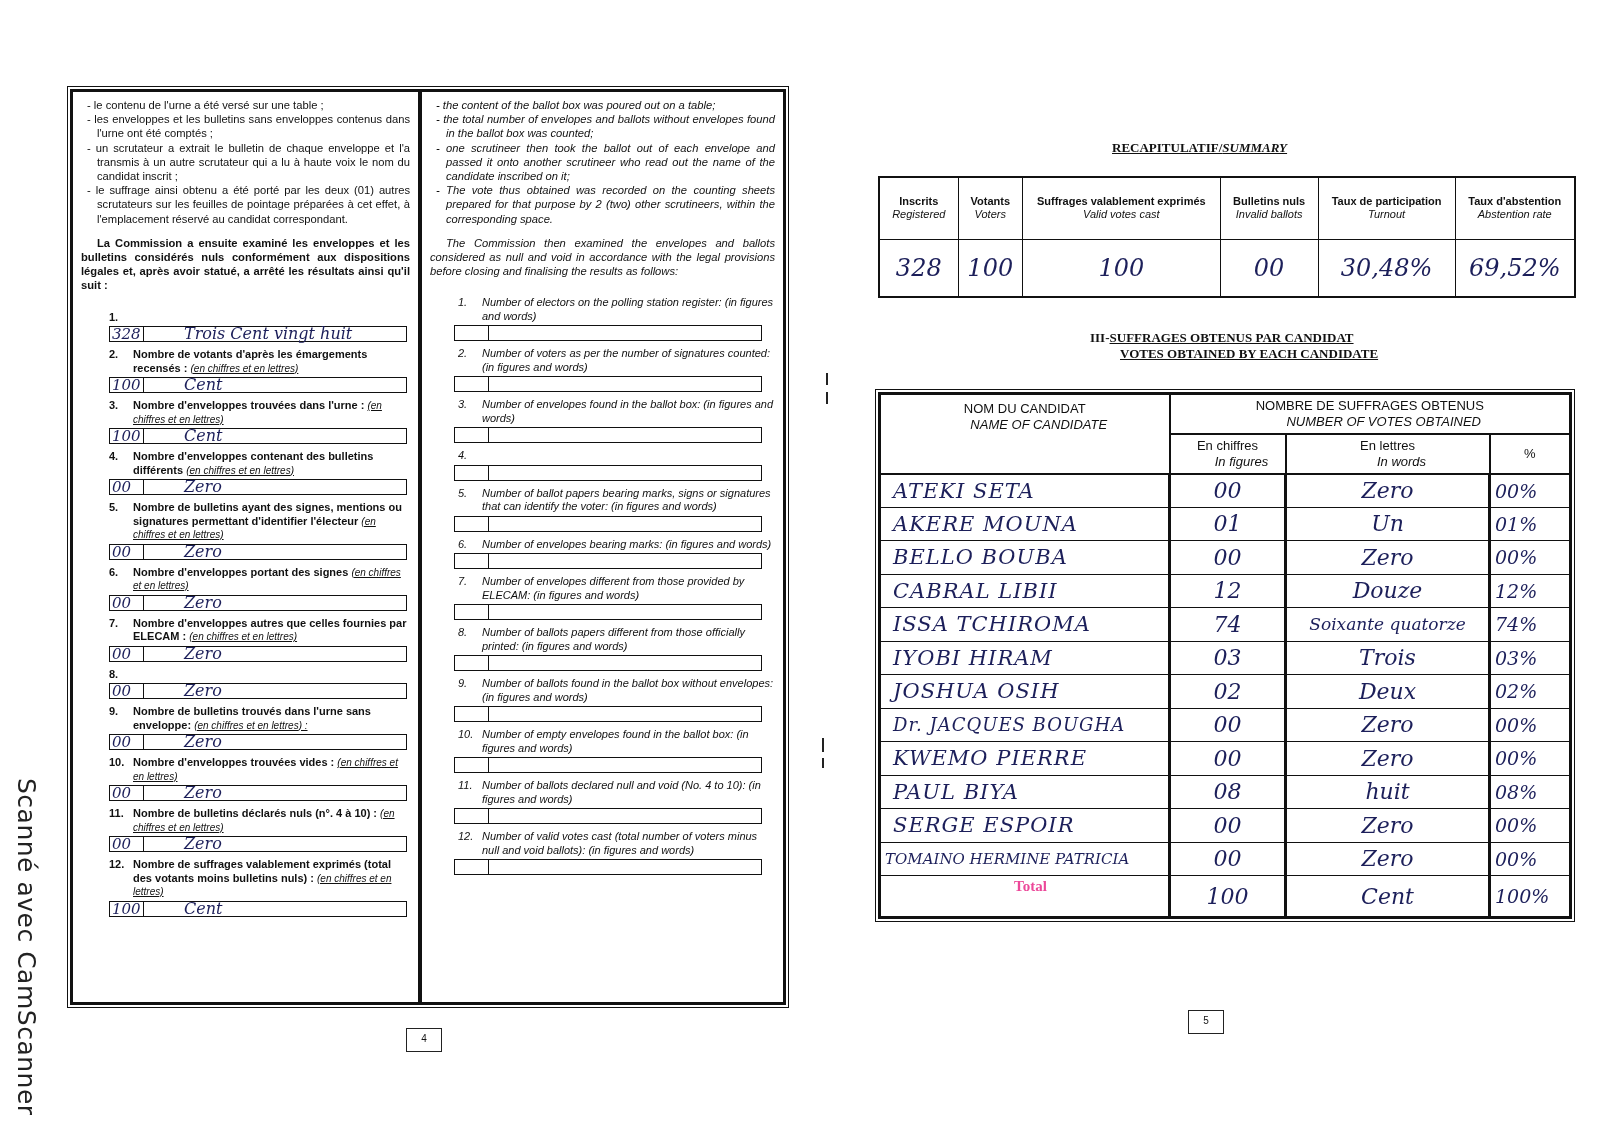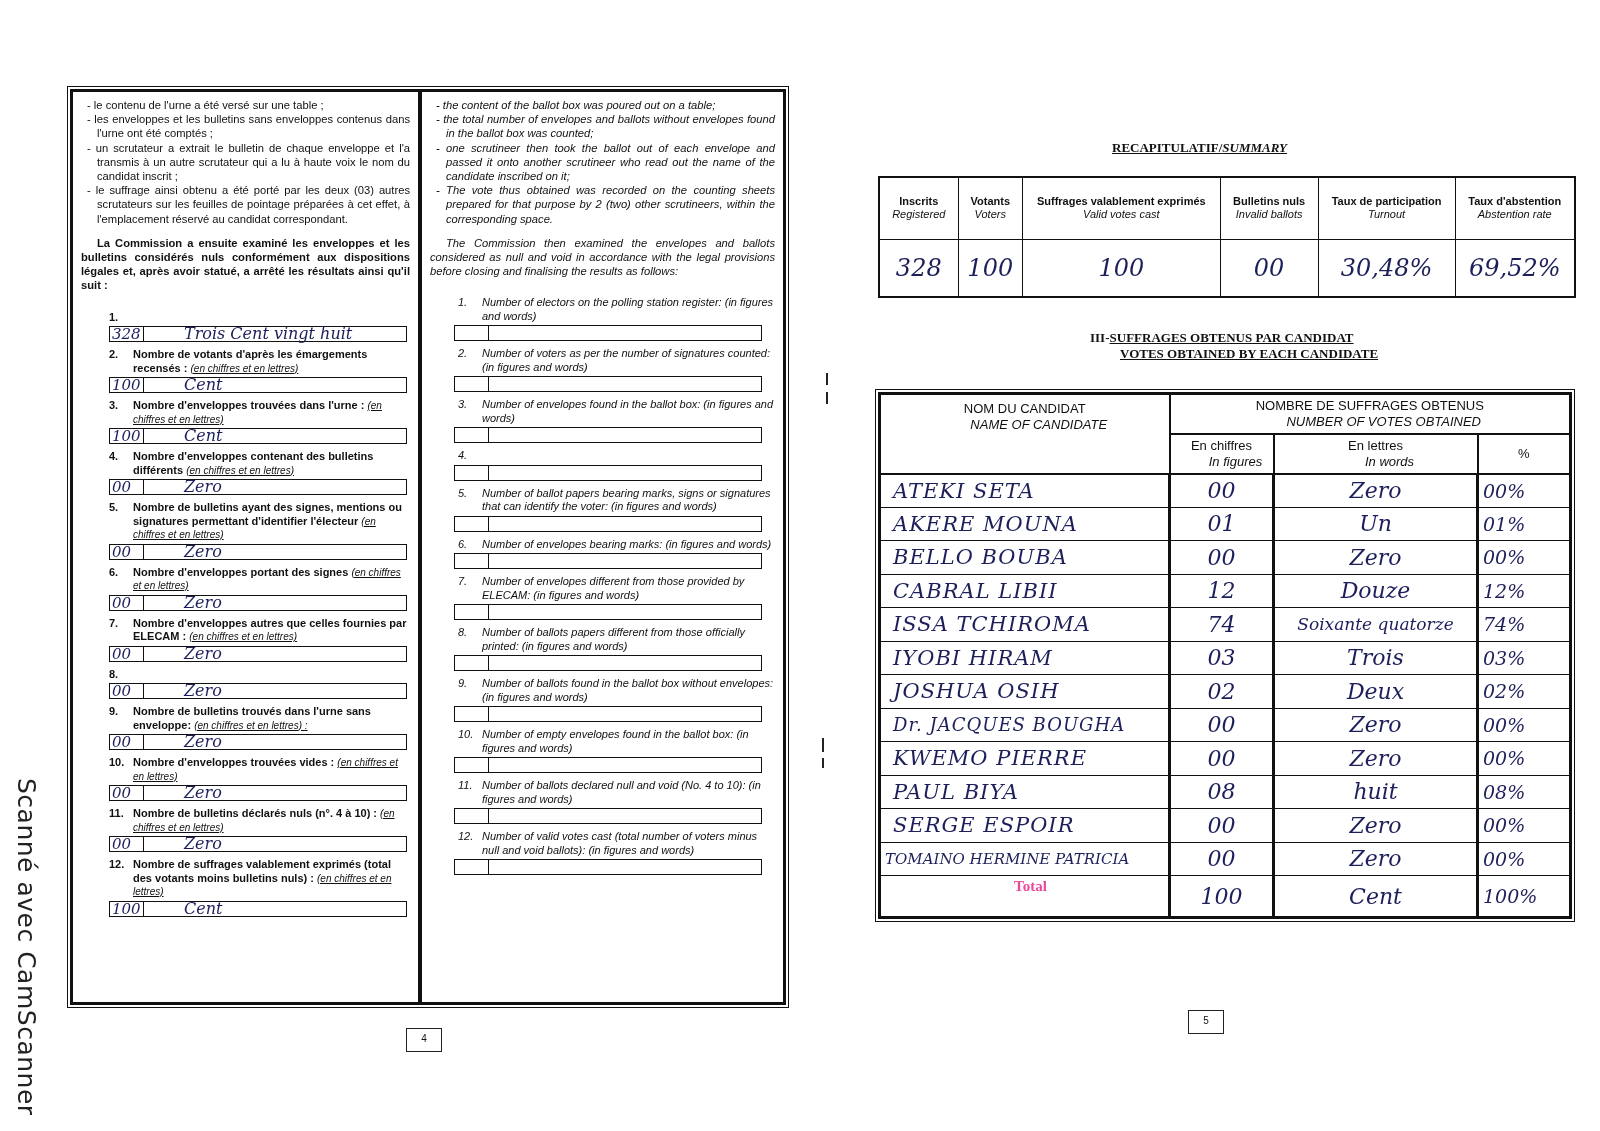--- a/index.html
+++ b/index.html
@@ -97,21 +97,21 @@
 </head>
 <body>
 
 <div class="watermark">Scanné avec CamScanner</div>
 
 <div class="left-page">
   <div class="col fr">
     <p class="bullet">- le contenu de l'urne a été versé sur une table ;</p>
     <p class="bullet">- les enveloppes et les bulletins sans enveloppes contenus dans l'urne ont été comptés ;</p>
     <p class="bullet">- un scrutateur a extrait le bulletin de chaque enveloppe et l'a transmis à un autre scrutateur qui a lu à haute voix le nom du candidat inscrit ;</p>
-    <p class="bullet">- le suffrage ainsi obtenu a été porté par les deux (03) autres scrutateurs sur les feuilles de pointage préparées à cet effet, à l'emplacement réservé au candidat correspondant.</p>
+    <p class="bullet">- le suffrage ainsi obtenu a été porté par les deux (01) autres scrutateurs sur les feuilles de pointage préparées à cet effet, à l'emplacement réservé au candidat correspondant.</p>
     <p class="para fr-bold" style="font-weight:bold;">La Commission a ensuite examiné les enveloppes et les bulletins considérés nuls conformément aux dispositions légales et, après avoir statué, a arrêté les résultats ainsi qu'il suit :</p>
 
     <div class="items">
 
       <div class="item">
         <div class="item-label">
             <span class="item-num">1.</span>
           </div>
         <div class="entry-box">
             <span class="fig hand">328</span>
@@ -396,21 +396,21 @@
   <span class="l2">VOTES OBTAINED BY EACH CANDIDATE</span>
 </div>
 
 <table class="votes-table">
   <tbody>
       <tr>
     <th class="name-head" rowspan="2"><span>NOM DU CANDIDAT</span><span class="en">NAME OF CANDIDATE</span></th>
     <th class="group-head" colspan="3"><span>NOMBRE DE SUFFRAGES OBTENUS</span><span class="en">NUMBER OF VOTES OBTAINED</span></th>
   </tr>
   <tr>
-    <th class="sub" style="width:104px"><span>En chiffres</span><span class="en">In figures</span></th>
+    <th class="sub" style="width:116px"><span>En chiffres</span><span class="en">In figures</span></th>
     <th class="sub" style="width:204px"><span>En lettres</span><span class="en">In words</span></th>
     <th class="sub">%</th>
   </tr>
   <tr>
         <td class="name hand">ATEKI SETA</td>
         <td class="hand">00</td>
         <td class="hand">Zero</td>
         <td class="pct hand">00%</td>
       </tr>
   <tr>

